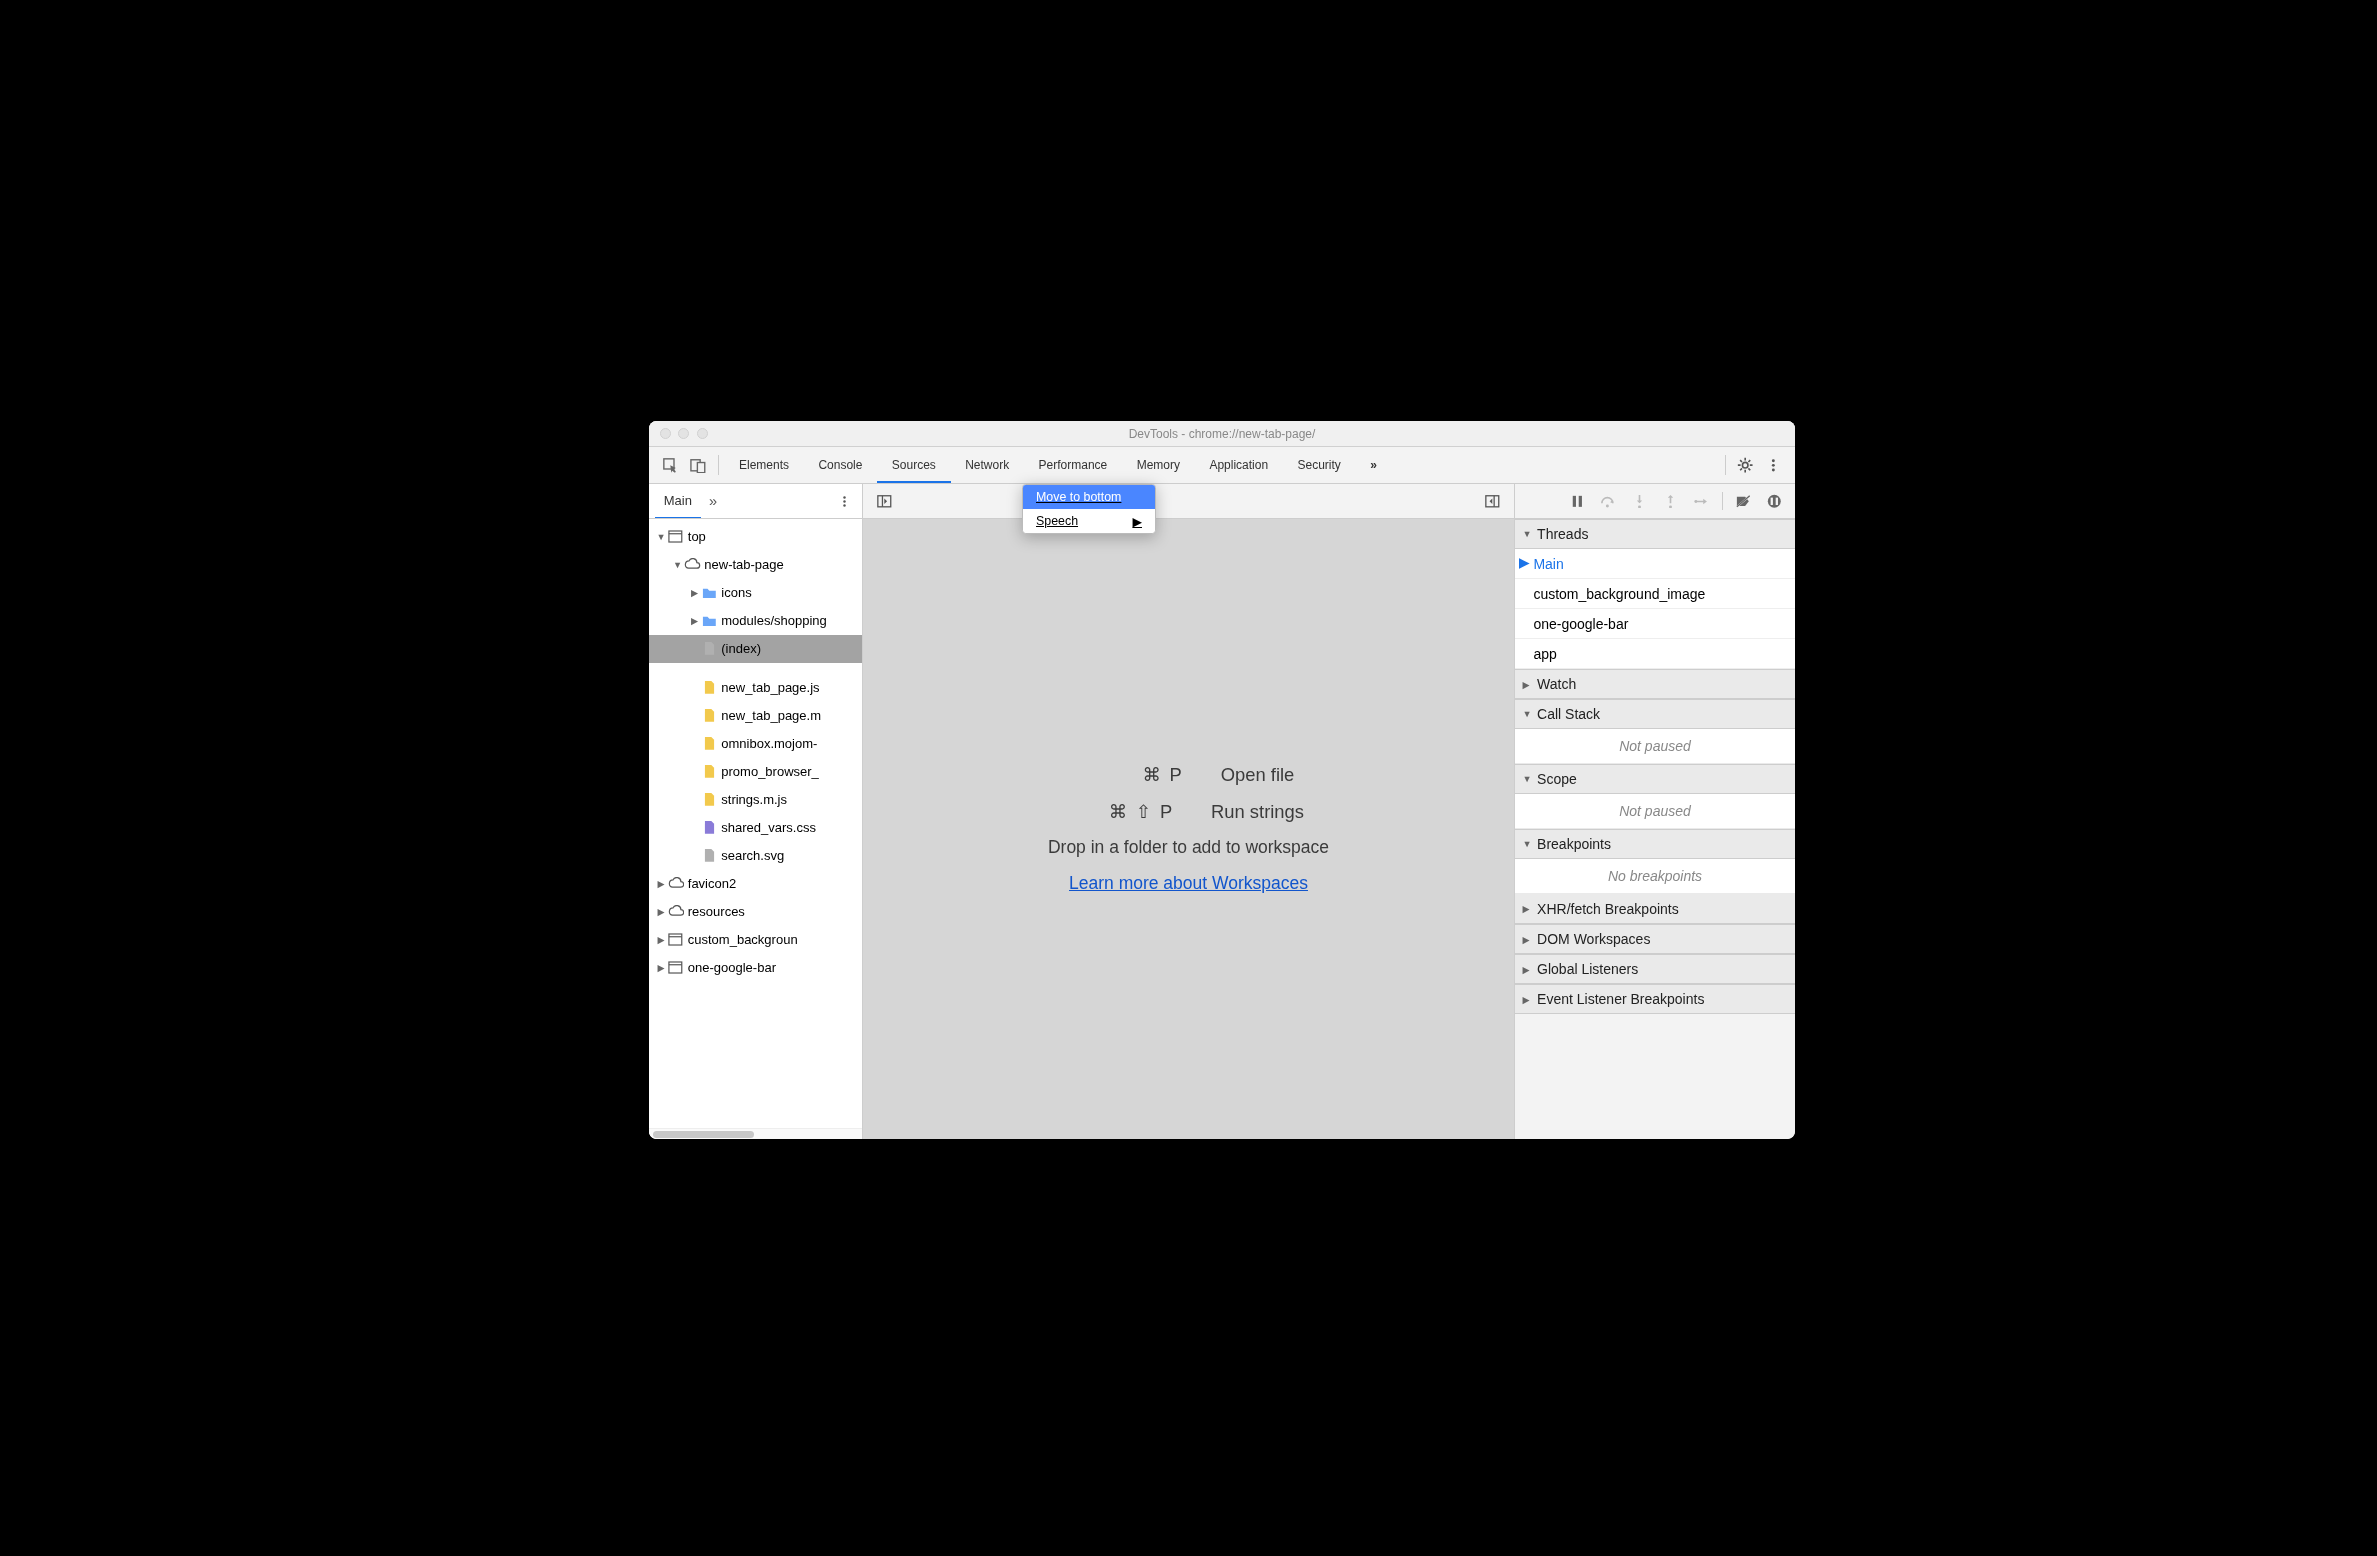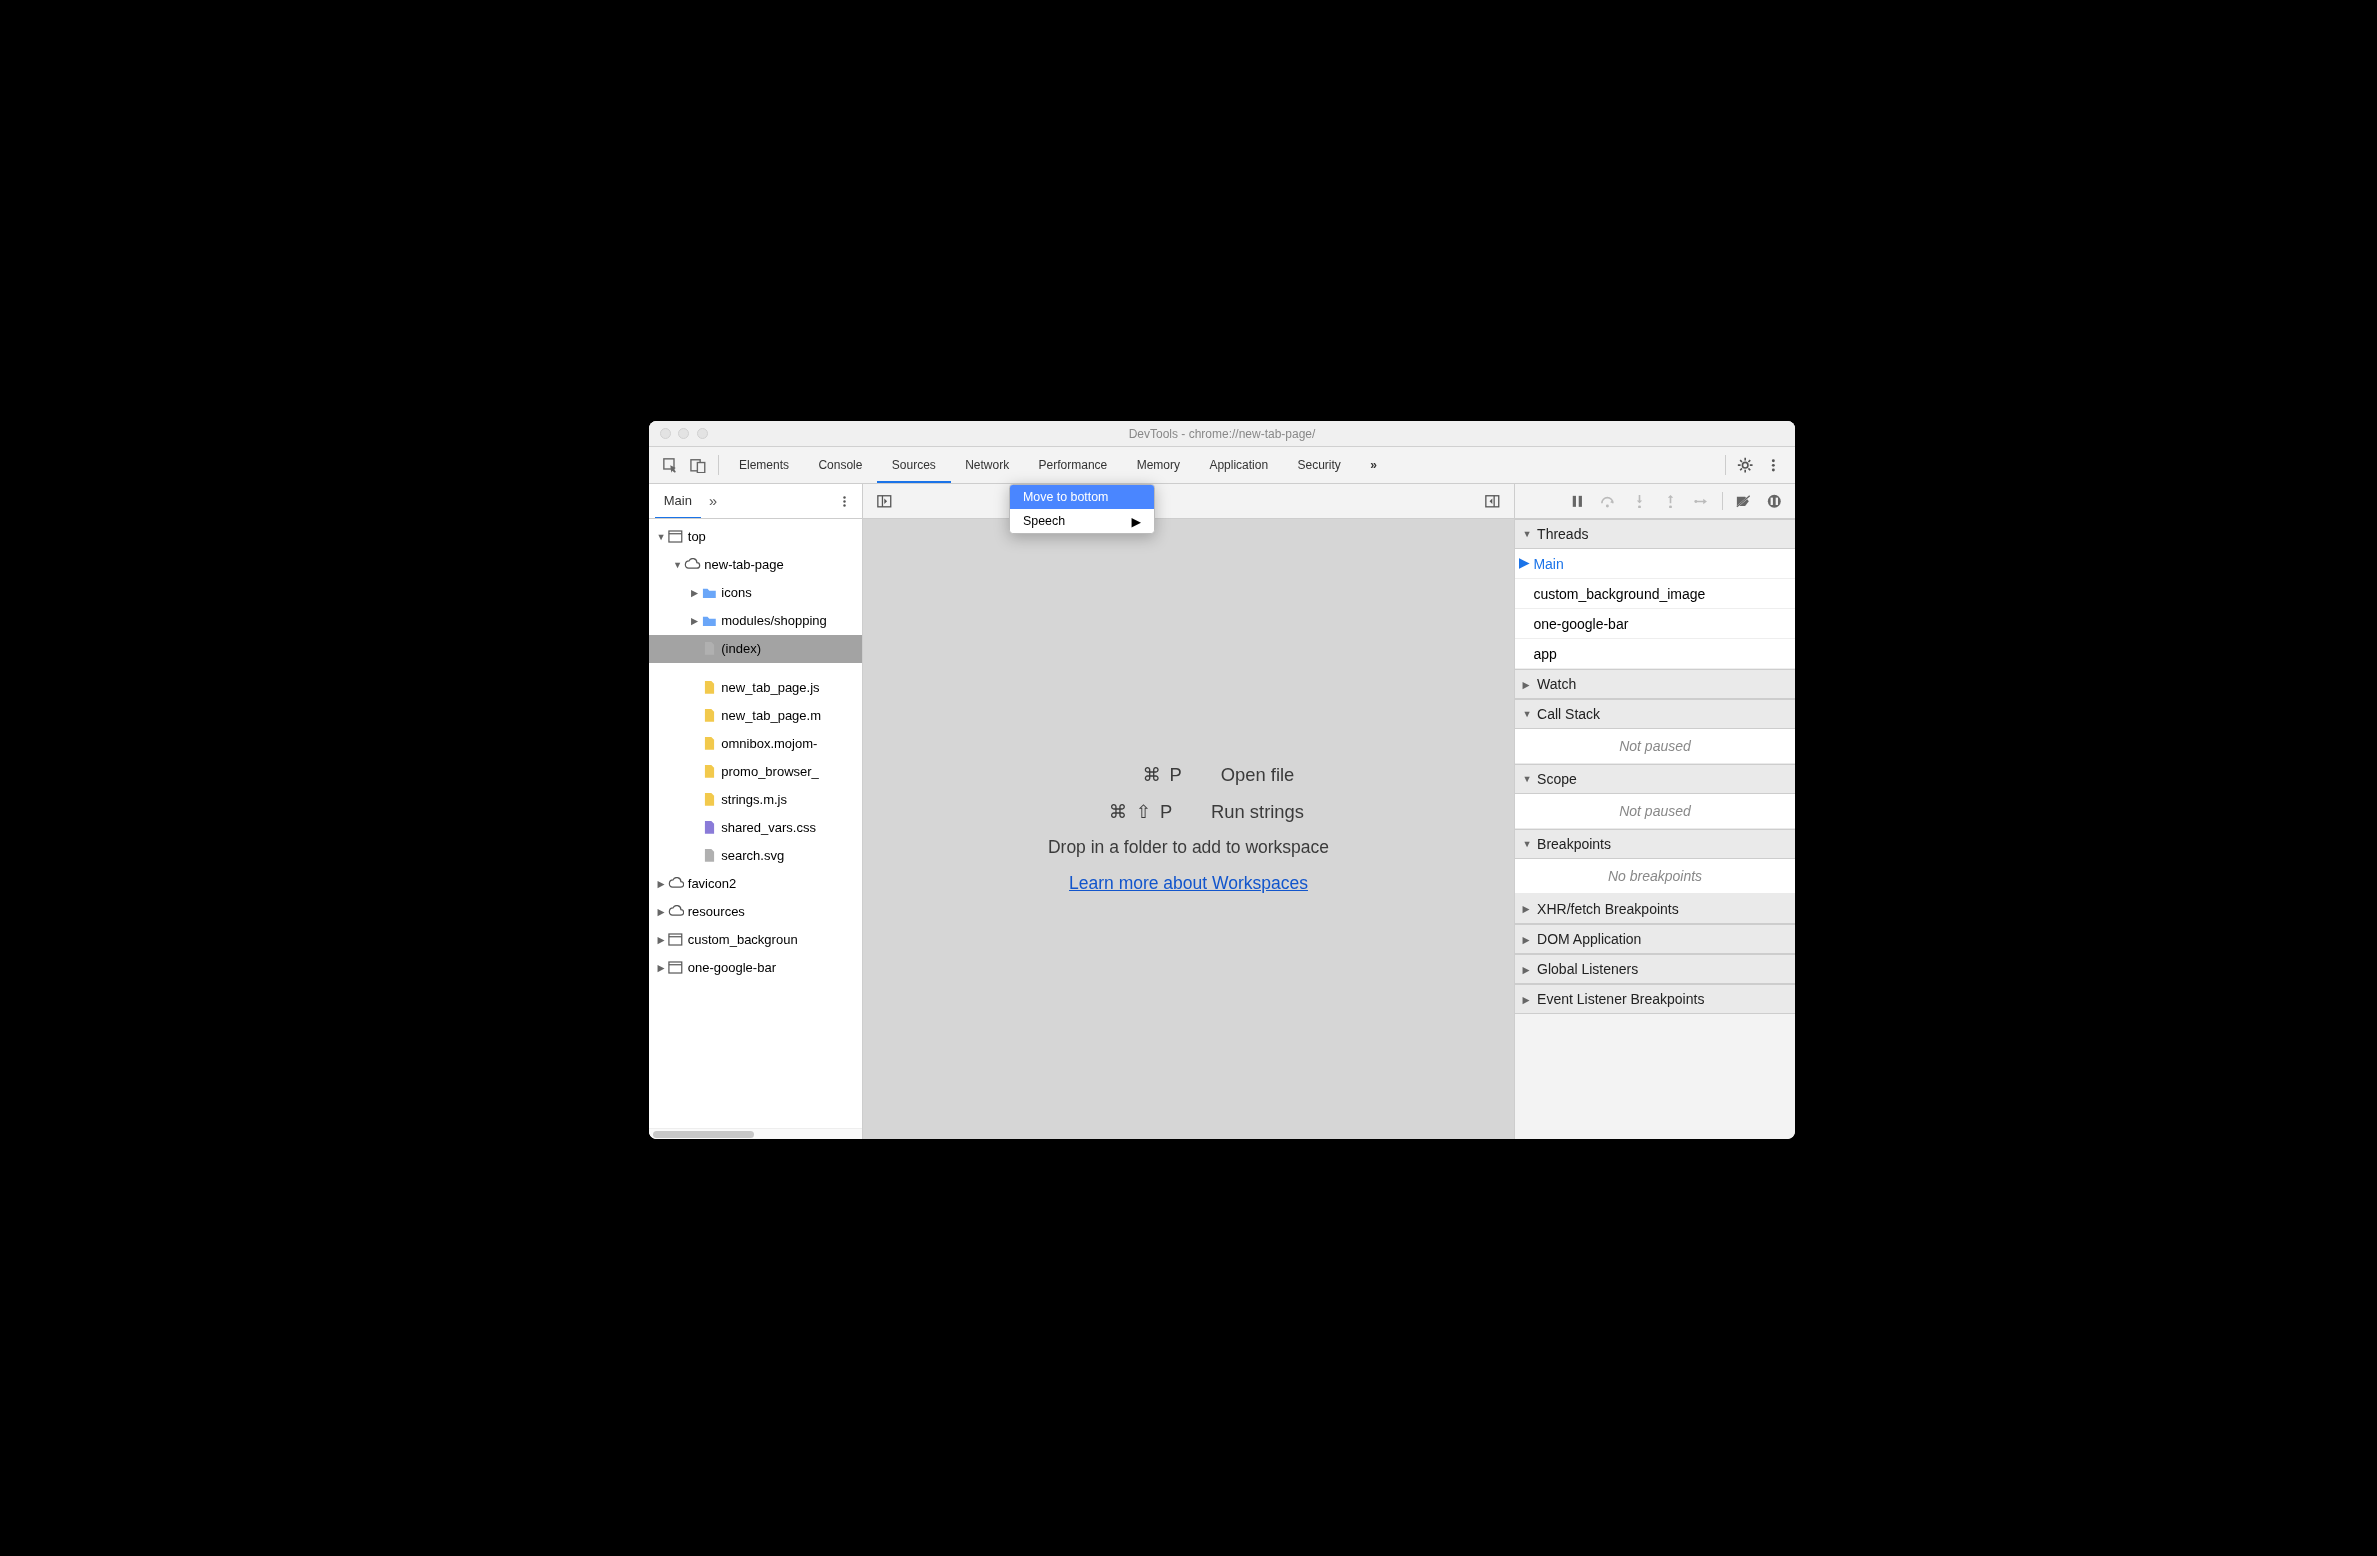--- a/index.html
+++ b/index.html
@@ -41,21 +41,21 @@
 .dbg-toolbar { height: 35px; border-bottom: 0.9px solid #cdcdcd; display: flex; align-items: center; justify-content: flex-end; padding: 0 5.5px; gap: 1.8px; background: #f3f3f3; }
 .dbg-btn { width: 29.5px; height: 26px; display: flex; align-items: center; justify-content: center; color: #888; cursor: pointer; }
 .dbg-divider { width: 0.9px; height: 18.4px; background: #ccc; margin: 0 3.7px; }
 .section-h { height: 30px; background: #eaeaea; border-bottom: 0.9px solid #cdcdcd; border-top: 0.9px solid #cdcdcd; display: flex; align-items: center; padding: 0 7.4px; font-size: 14px; color: #222; cursor: pointer; }
 .section-h:first-of-type { border-top: none; }
 .thread { height: 30px; display: flex; align-items: center; padding-left: 18.4px; font-size: 14px; background: #fff; border-bottom: 0.9px solid #eee; cursor: pointer; position: relative; }
 .thread.active::before { content: ''; position: absolute; left: 3.7px; width: 11px; height: 11px; background: #1a73e8; clip-path: polygon(0 0, 0 100%, 100% 50%); }
 .thread.active { color: #1a73e8; }
 .empty { height: 35px; display: flex; align-items: center; justify-content: center; font-style: italic; color: #888; background: #fff; font-size: 14px; border-bottom: 0.9px solid #eaeaea; }
 .tri { display: inline-block; width: 11px; font-size: 9.2px; color: #666; margin-right: 3.7px; }
-.ctx-menu { position: absolute; top: 0; left: 146px; width: 146px; background: #fff; border: 0.9px solid #bbb; border-radius: 3.7px; box-shadow: 0 3.7px 14.7px rgba(0,0,0,.25); z-index: 50; font-size: 12.4px; overflow: hidden; }
+.ctx-menu { position: absolute; top: 0; left: 159px; width: 134px; background: #fff; border: 0.9px solid #bbb; border-radius: 3.7px; box-shadow: 0 3.7px 14.7px rgba(0,0,0,.25); z-index: 50; font-size: 12.4px; overflow: hidden; text-decoration: underline; }
 .ctx-item { height: 24px; display: flex; align-items: center; padding: 0 13px; cursor: pointer; justify-content: space-between; }
 .ctx-item.hl { background: #4a86ff; color: #fff; }
 svg { display: block; }
 .f-folder { fill: #6aa6f8; }
 .f-page { fill: #b0b0b0; }
 .f-js { fill: #f2c94c; }
 .f-css { fill: #8a7bd8; }
 </style>
 </head>
 <body>
@@ -413,21 +413,21 @@
           </div>
       <div class="empty">No breakpoints</div>
 
       <div id="more-sections">
             <div class="section-h">
               <span class="tri">▶</span>
               <span>XHR/fetch Breakpoints</span>
             </div>
             <div class="section-h">
               <span class="tri">▶</span>
-              <span>DOM Application</span>
+              <span>DOM Workspaces</span>
             </div>
             <div class="section-h">
               <span class="tri">▶</span>
               <span>Global Listeners</span>
             </div>
             <div class="section-h">
               <span class="tri">▶</span>
               <span>Event Listener Breakpoints</span>
             </div>
           </div>

